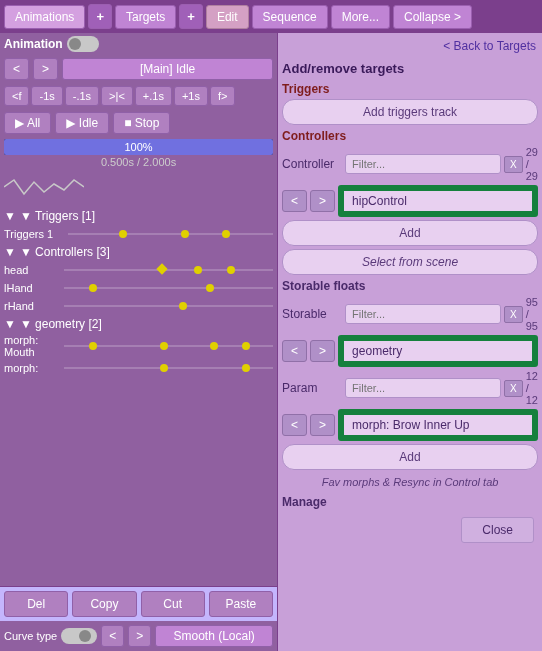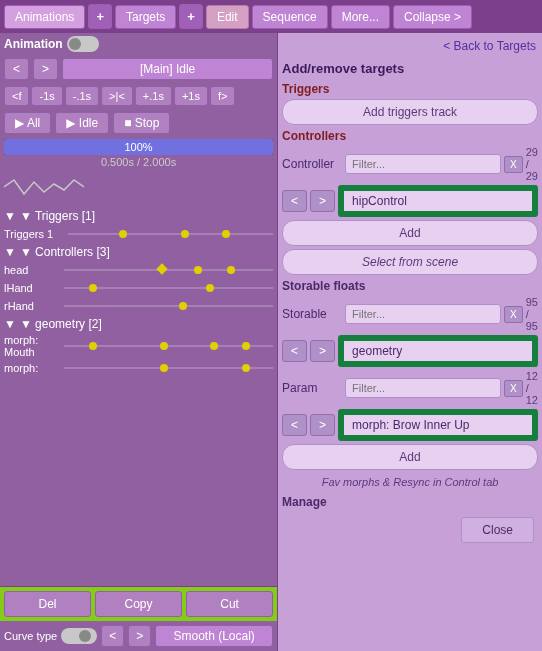--- a/index.html
+++ b/index.html
@@ -49,21 +49,21 @@
     .section-header { display: flex; align-items: center; padding: 2px 4px; color: #fff; font-size: 11px; cursor: pointer; }
     .section-triangle { margin-right: 4px; }
 
     .track-row { display: flex; align-items: center; padding: 1px 4px; min-height: 18px; position: relative; }
     .track-label { color: #fff; font-size: 11px; width: 60px; flex-shrink: 0; }
     .track-line { flex: 1; height: 2px; background: transparent; position: relative; margin-left: 4px; }
     .keyframe-dot { width: 8px; height: 8px; background: #e0d000; border-radius: 50%; position: absolute; top: -3px; }
     .keyframe-diamond { width: 8px; height: 8px; background: #e0d000; transform: rotate(45deg); position: absolute; top: -4px; }
 
     
-    .action-row { display: flex; align-items: center; padding: 4px; gap: 4px; background: #84cc16; border-top: 1px solid #7b3f8c; }
+    .action-row { display: flex; align-items: center; padding: 4px; gap: 4px; background: #c4b5fd; border-top: 1px solid #7b3f8c; }
     .action-btn { flex: 1; background: #b080c0; border: 1px solid #9060a8; color: #fff; padding: 5px 4px; border-radius: 3px; cursor: pointer; text-align: center; }
 
     .curve-row { display: flex; align-items: center; padding: 4px; gap: 4px; background: #9060a0; }
     .curve-label { color: #fff; font-size: 11px; }
     .curve-toggle { width: 36px; height: 16px; background: #c8c8c8; border-radius: 8px; cursor: pointer; position: relative; }
     .curve-toggle::after { content: ''; position: absolute; top: 2px; left: 18px; width: 12px; height: 12px; border-radius: 50%; background: #888; }
     .curve-select { flex: 1; background: #c084d4; border: 1px solid #9060a8; color: #fff; padding: 3px 8px; border-radius: 3px; text-align: center; }
     .curve-arrow { background: #b080c0; border: 1px solid #9060a8; color: #fff; padding: 3px 7px; border-radius: 3px; cursor: pointer; }
 
     
@@ -218,20 +218,21 @@
             <div class="keyframe-dot" style="left:46%;"></div>
             <div class="keyframe-dot" style="left:85%;"></div>
           </div>
         </div>
       </div>
 
       <div class="action-row">
         <button class="action-btn">Del</button>
         <button class="action-btn">Copy</button>
         <button class="action-btn">Cut</button>
+        <button class="action-btn">Paste</button>
       </div>
 
       <div class="curve-row">
         <span class="curve-label">Curve type</span>
         <div class="curve-toggle"></div>
         <button class="curve-arrow">&lt;</button>
         <button class="curve-arrow">&gt;</button>
         <span class="curve-select">Smooth (Local)</span>
       </div>
 

